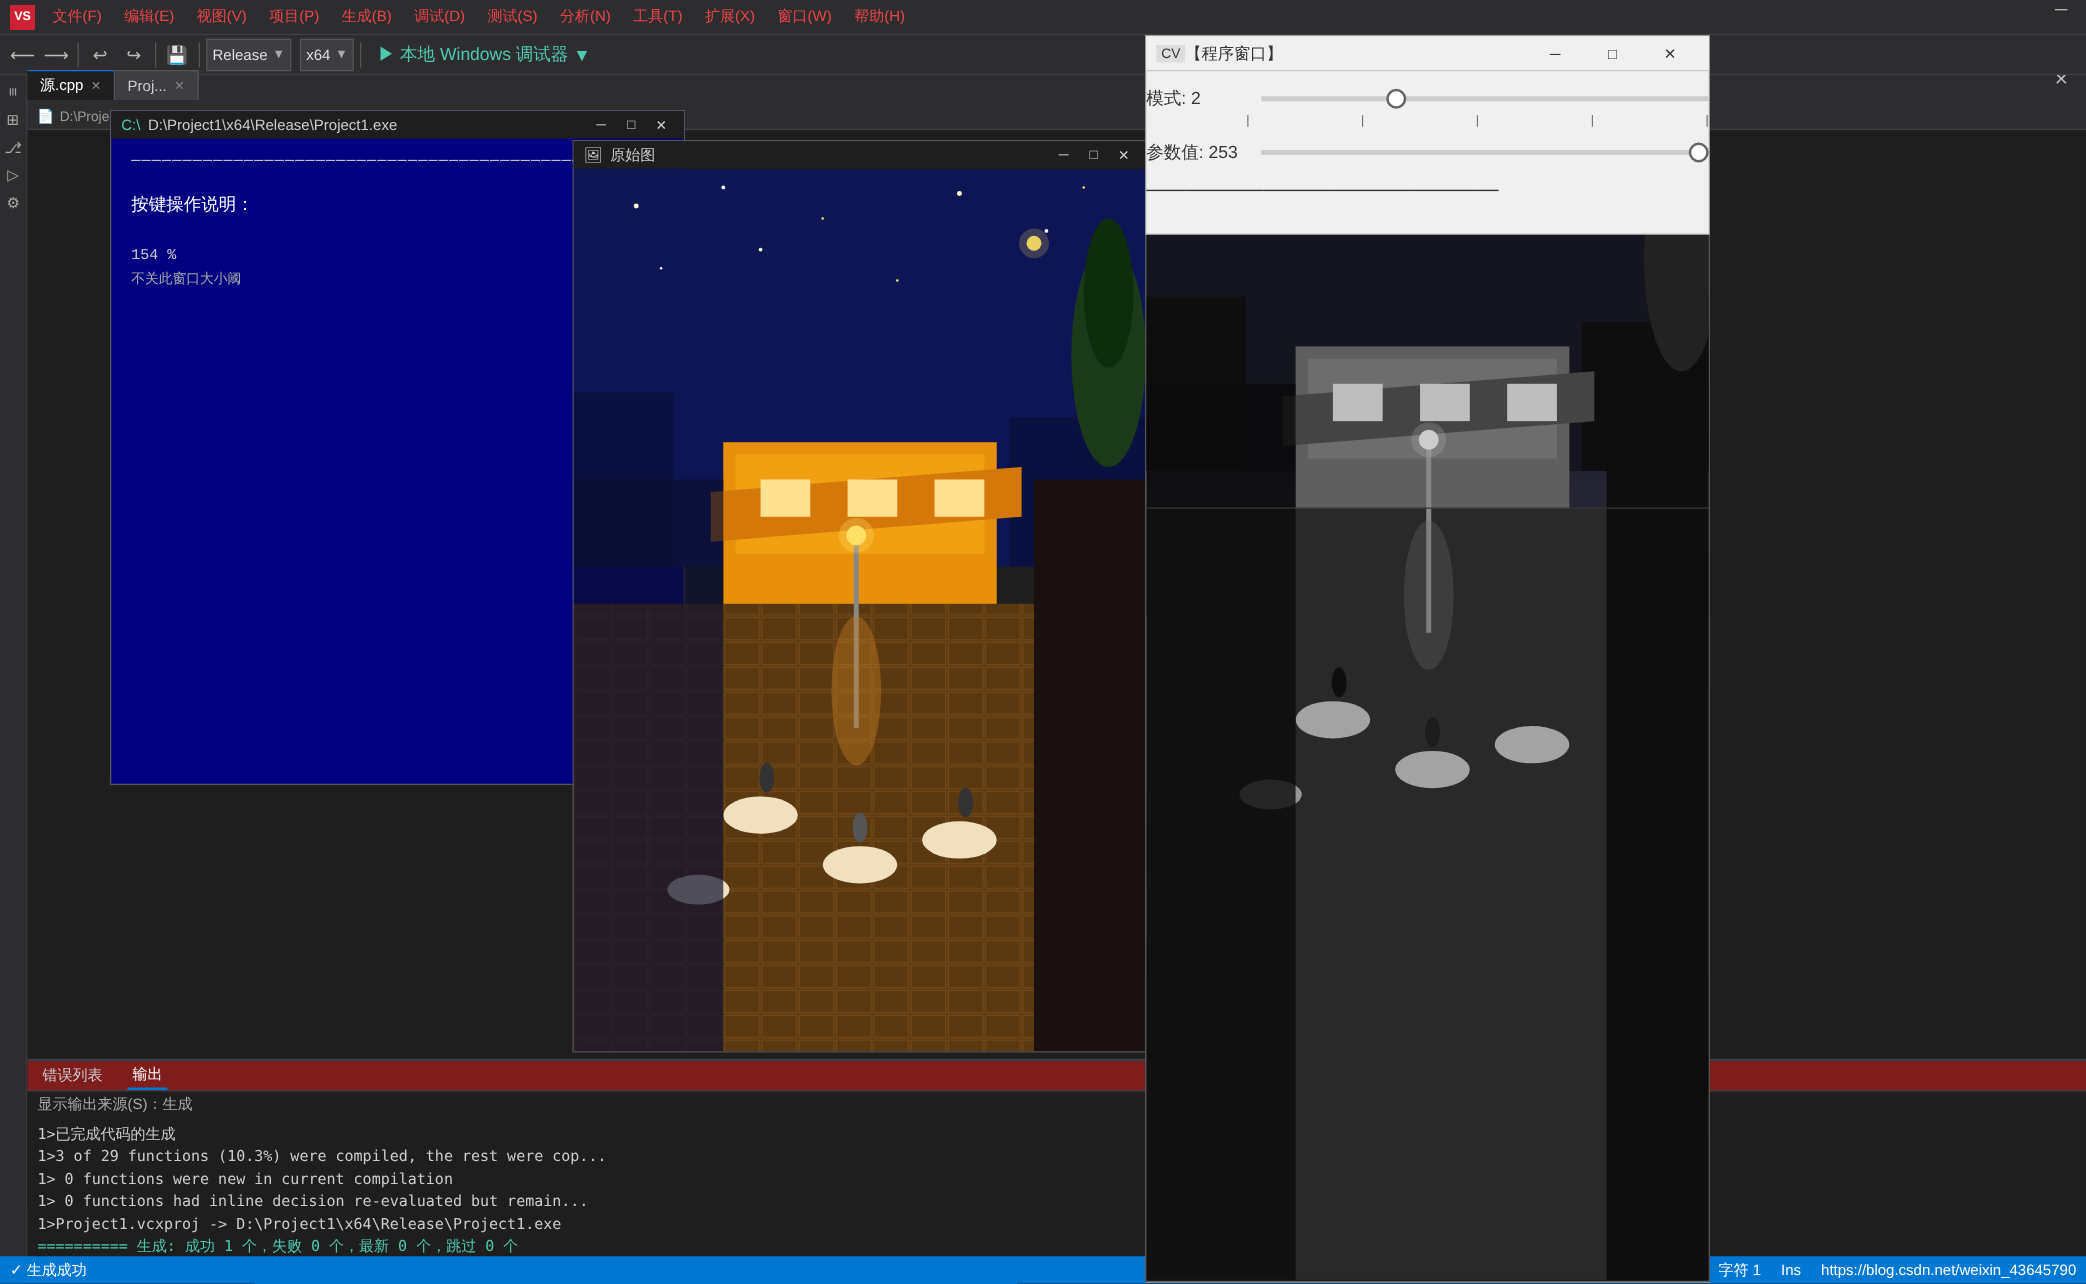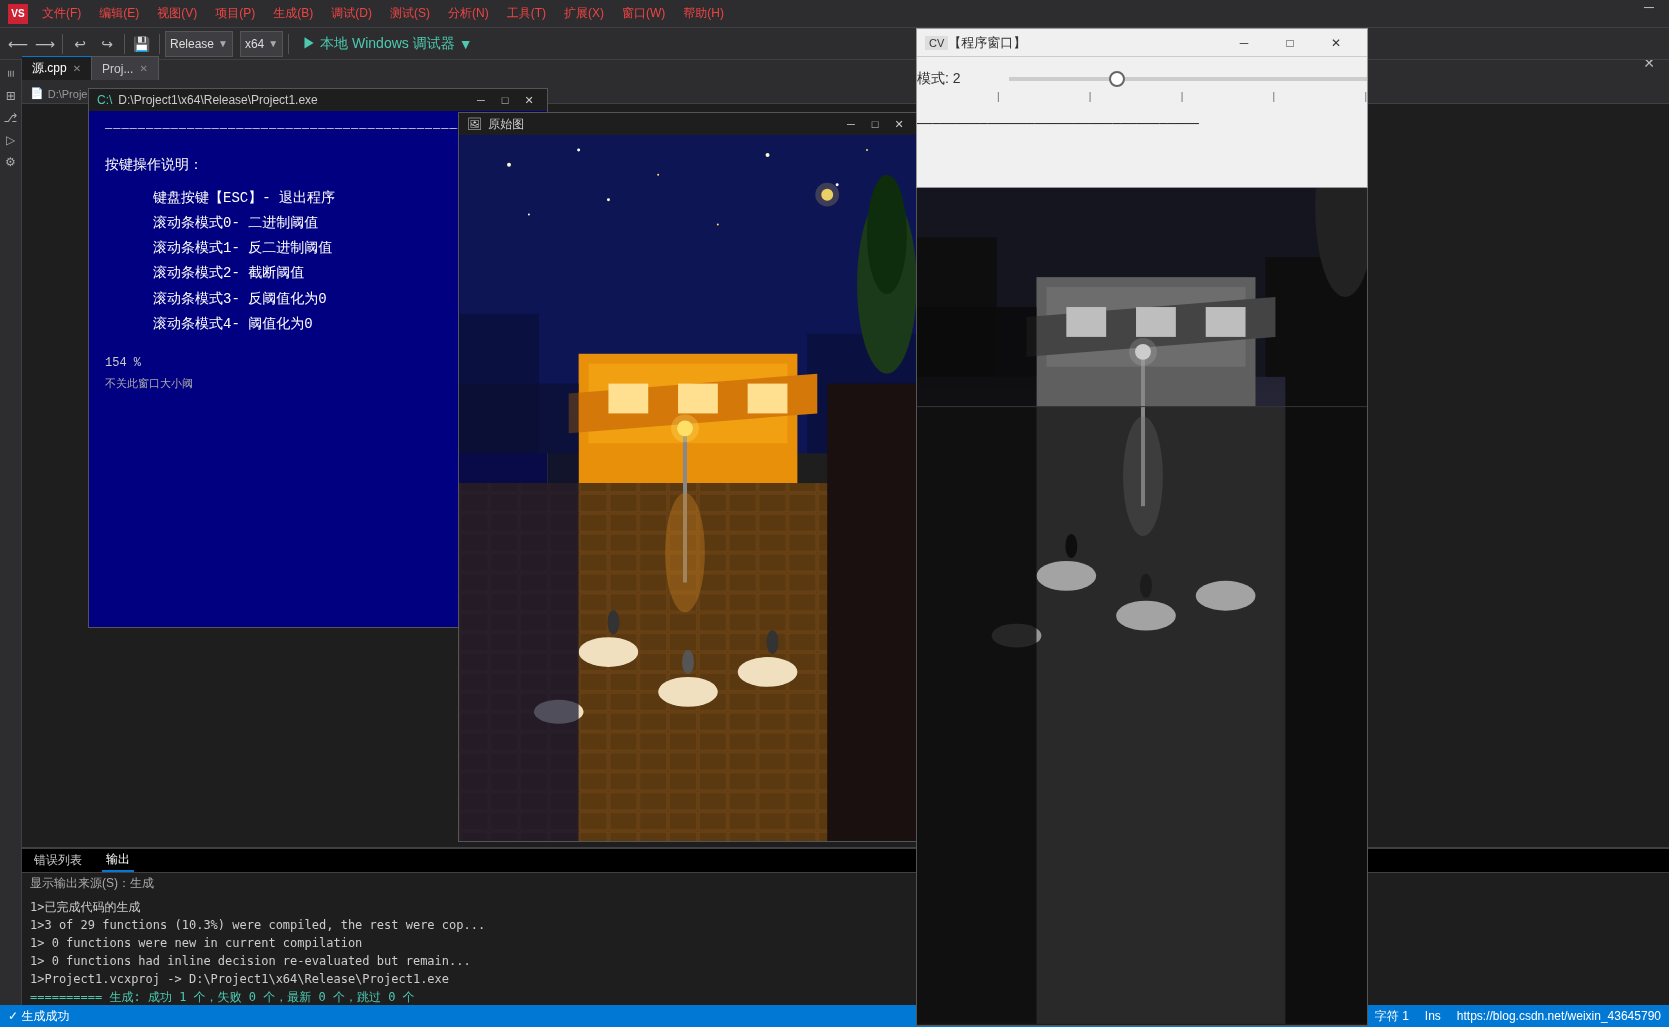--- a/index.html
+++ b/index.html
@@ -182,21 +182,21 @@
       position: absolute;
       bottom: 0; left: 22px; right: 0;
       height: 180px;
       background: #1e1e1e;
       border-top: 2px solid #3f3f46;
     }
     .output-tabs {
       height: 24px;
       display: flex;
       align-items: center;
-      background: #000000;
+      background: #7f1d1d;
       border-bottom: 1px solid #3f3f46;
       padding: 0 8px;
       gap: 16px;
     }
     .output-tab {
       font-size: 12px;
       color: #ccc;
       cursor: pointer;
       padding: 0 4px;
       height: 100%;
@@ -505,28 +505,20 @@
     <span>D:\Project1\x64\Release\Project1.exe</span>
     <div class="win-controls">
       <div class="win-btn">─</div>
       <div class="win-btn">□</div>
       <div class="win-btn">✕</div>
     </div>
   </div>
   <div class="console-content">
     <div style="color:#ccc;font-size:12px;letter-spacing:1px;">──────────────────────────────────────────────────</div>
     <div style="margin-top:12px;">按键操作说明：</div>
-    <div style="margin-top:8px;padding-left:48px;">
-      <div>键盘按键【ESC】- 退出程序</div>
-      <div>滚动条模式0- 二进制阈值</div>
-      <div>滚动条模式1- 反二进制阈值</div>
-      <div>滚动条模式2- 截断阈值</div>
-      <div>滚动条模式3- 反阈值化为0</div>
-      <div>滚动条模式4- 阈值化为0</div>
-    </div>
     <div style="margin-top:16px;font-size:12px;color:#ccc;">154 %</div>
     <div style="font-size:11px;color:#aaa;">不关此窗口大小阈</div>
   </div>
 </div>
 
 <div class="image-window">
   <div class="win-title">
     <span style="font-size:12px;">🖼</span>
     <span>原始图</span>
     <div class="win-controls">
@@ -688,16 +680,23 @@
     </div>
 
     <div style="display:flex;justify-content:space-between;margin-top:-8px;margin-left:80px;margin-right:0;font-size:10px;color:#666;">
       <span>|</span>
         <span>|</span>
         <span>|</span>
         <span>|</span>
         <span>|</span>
     </div>
 
+    <div class="ctrl-row">
+      <span class="ctrl-label">参数值: 253</span>
+      <div style="flex:1;position:relative;height:20px;">
+        <div style="position:absolute;top:8px;left:0;right:0;height:4px;background:#ccc;"></div>
+        <div style="position:absolute;top:2px;right:0%;width:16px;height:16px;background:#fff;border:2px solid #666;border-radius:50%;cursor:pointer;"></div>
+      </div>
+    </div>
 
     <div style="font-family:monospace;font-size:13px;color:#333;margin-top:4px;letter-spacing:0px;overflow:hidden;white-space:nowrap;">────────────────────────────────────</div>
   </div>
 </div>
 
 </body></html>

